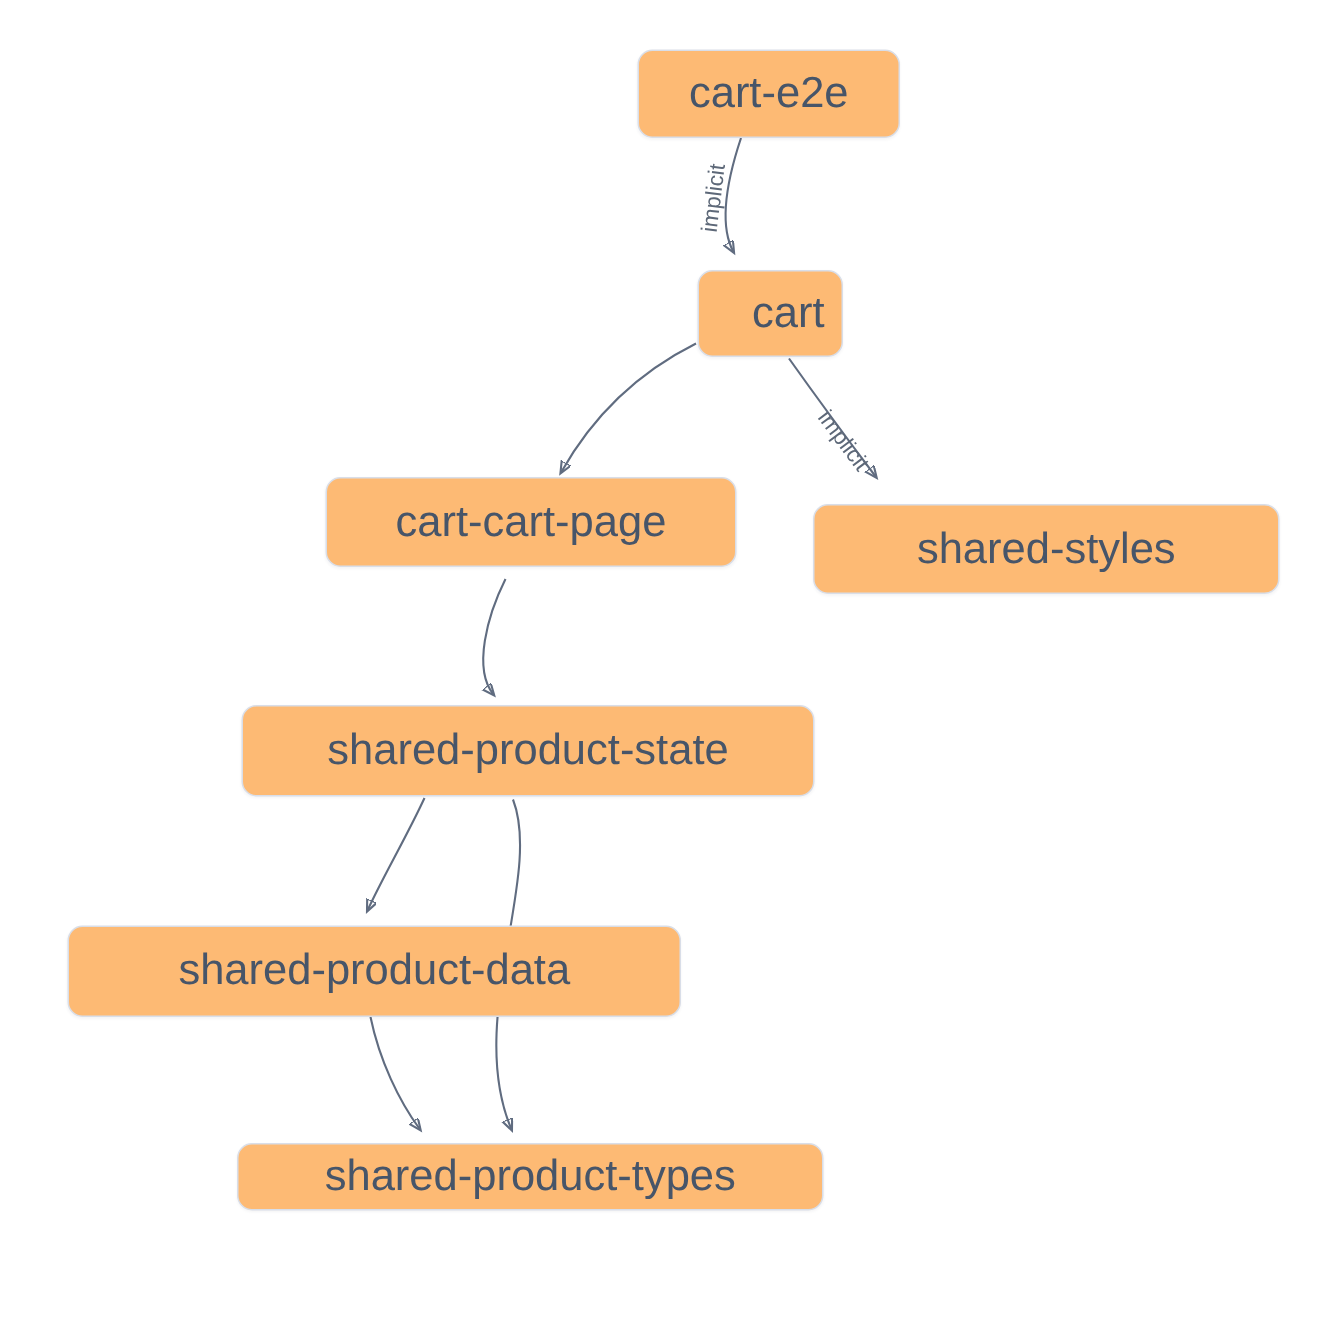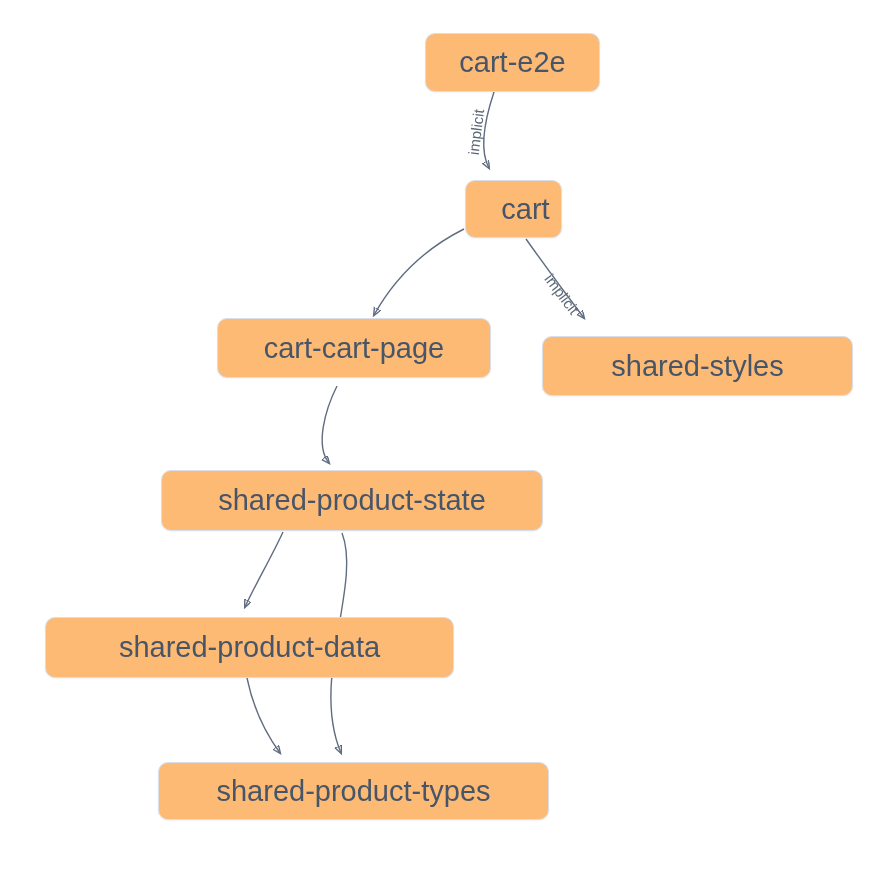--- a/index.html
+++ b/index.html
@@ -86,15 +86,15 @@
   <div class="graph-node" style="left:465px; top:180px; width:97px;  height:58px;padding-left:24px;">cart</div>
 
   <div class="graph-node" style="left:217px; top:318px; width:274px; height:60px;">cart-cart-page</div>
 
   <div class="graph-node" style="left:542px; top:336px; width:311px; height:60px;">shared-styles</div>
 
   <div class="graph-node" style="left:161px; top:470px; width:382px; height:61px;text-align:right;">shared-product-state</div>
 
   <div class="graph-node" style="left:45px;  top:617px; width:409px; height:61px;">shared-product-data</div>
 
-  <div class="graph-node" style="left:158px; top:762px; width:391px; height:58px;">shared-product-types</div>
+  <div class="graph-node" style="left:158px; top:762px; width:391px; height:45px;">shared-product-types</div>
 
 </div>
 
 </body></html>

